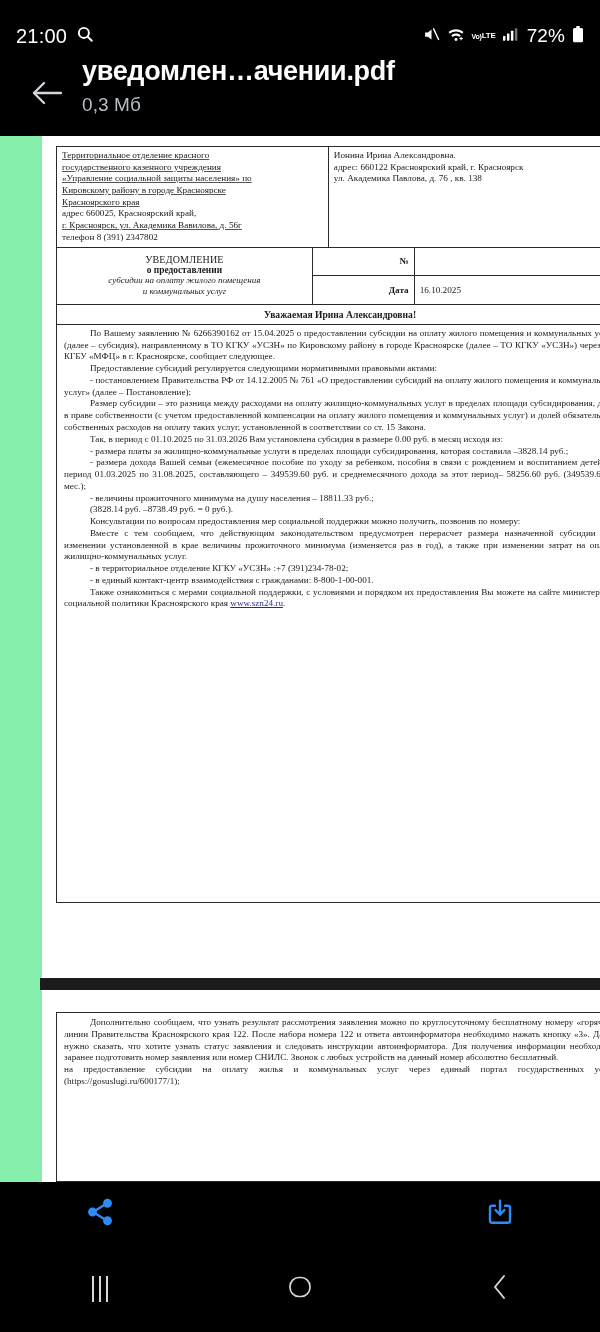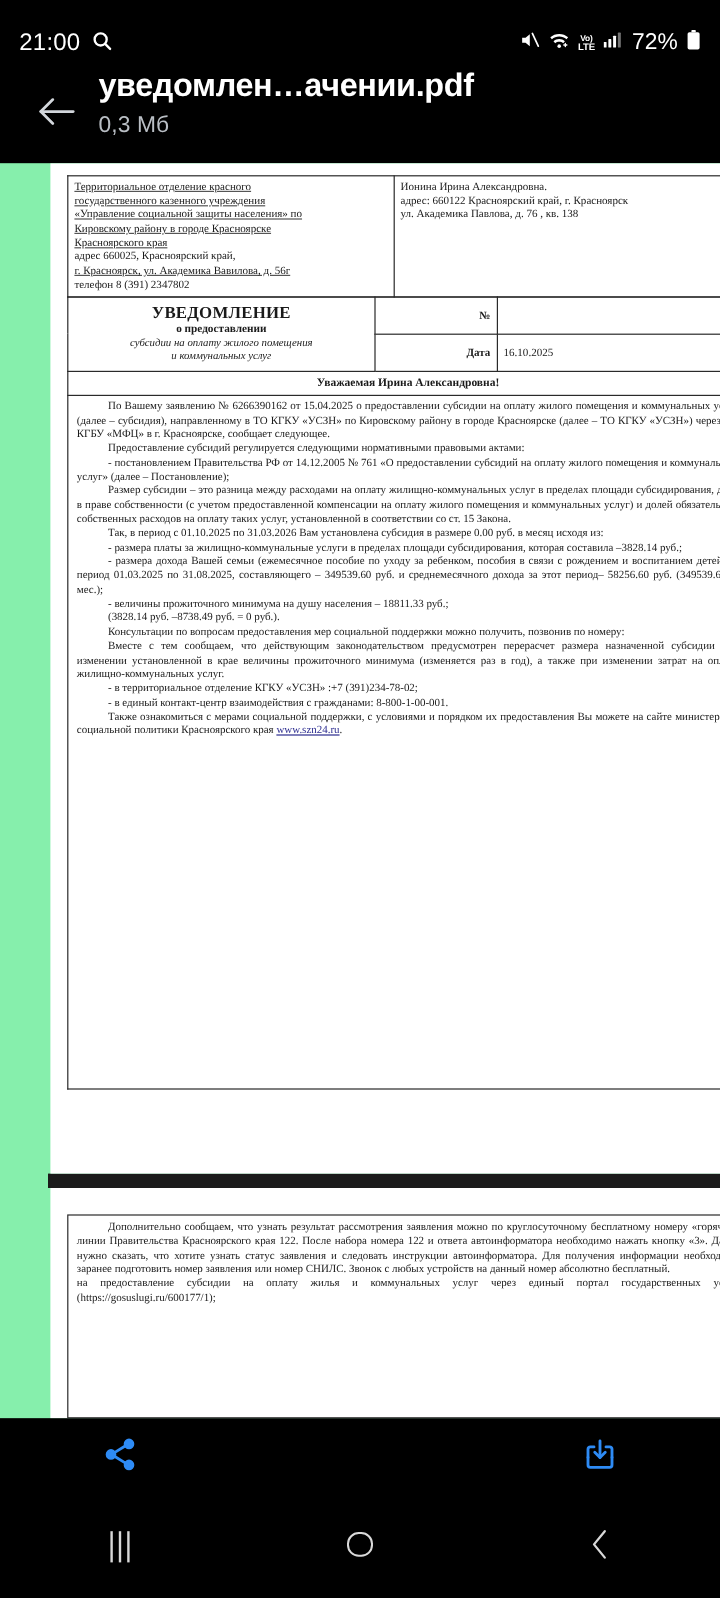--- a/index.html
+++ b/index.html
@@ -45,21 +45,21 @@
     align-items: center;
     gap: 7px;
   }
   .battery-pct {
     font-size: 19px;
     color: #ffffff;
     letter-spacing: 0.1px;
   }
   .volte-glyph {
     display: flex;
-    flex-direction: column;
+    flex-direction: row;
     align-items: center;
     justify-content: center;
     line-height: 1;
     color: #fff;
   }
   .volte-glyph .v-top { font-size: 7px; font-weight: bold; letter-spacing:-0.2px;}
   .volte-glyph .v-bot { font-size: 8px; font-weight: bold; letter-spacing:-0.2px;}
 
   
   .app-bar {
@@ -171,21 +171,21 @@
     font-family: "Liberation Serif", serif;
     color: #1a1a1a;
     padding: 2px 5px;
     vertical-align: middle;
   }
   .notice-cell {
     width: 46%;
     text-align: center;
     padding: 6px 4px !important;
   }
-  .notice-t1 { font-weight: bold; font-size: 14px; letter-spacing: 0.2px;}
+  .notice-t1 { font-weight: normal; font-size: 10px; letter-spacing: 0.2px;}
   .notice-t2 { font-weight: bold; font-size: 9.4px; }
   .notice-t3 { font-style: italic; font-size: 9px; line-height:1.3; }
   .lbl-cell { width: 17%; text-align: right; font-weight: bold; }
   .val-cell { width: 37%; text-align: left; }
 
   .greeting {
     text-align: center;
     font-weight: bold;
     font-size: 9.6px;
     border: 1px solid #2a2a2a;

